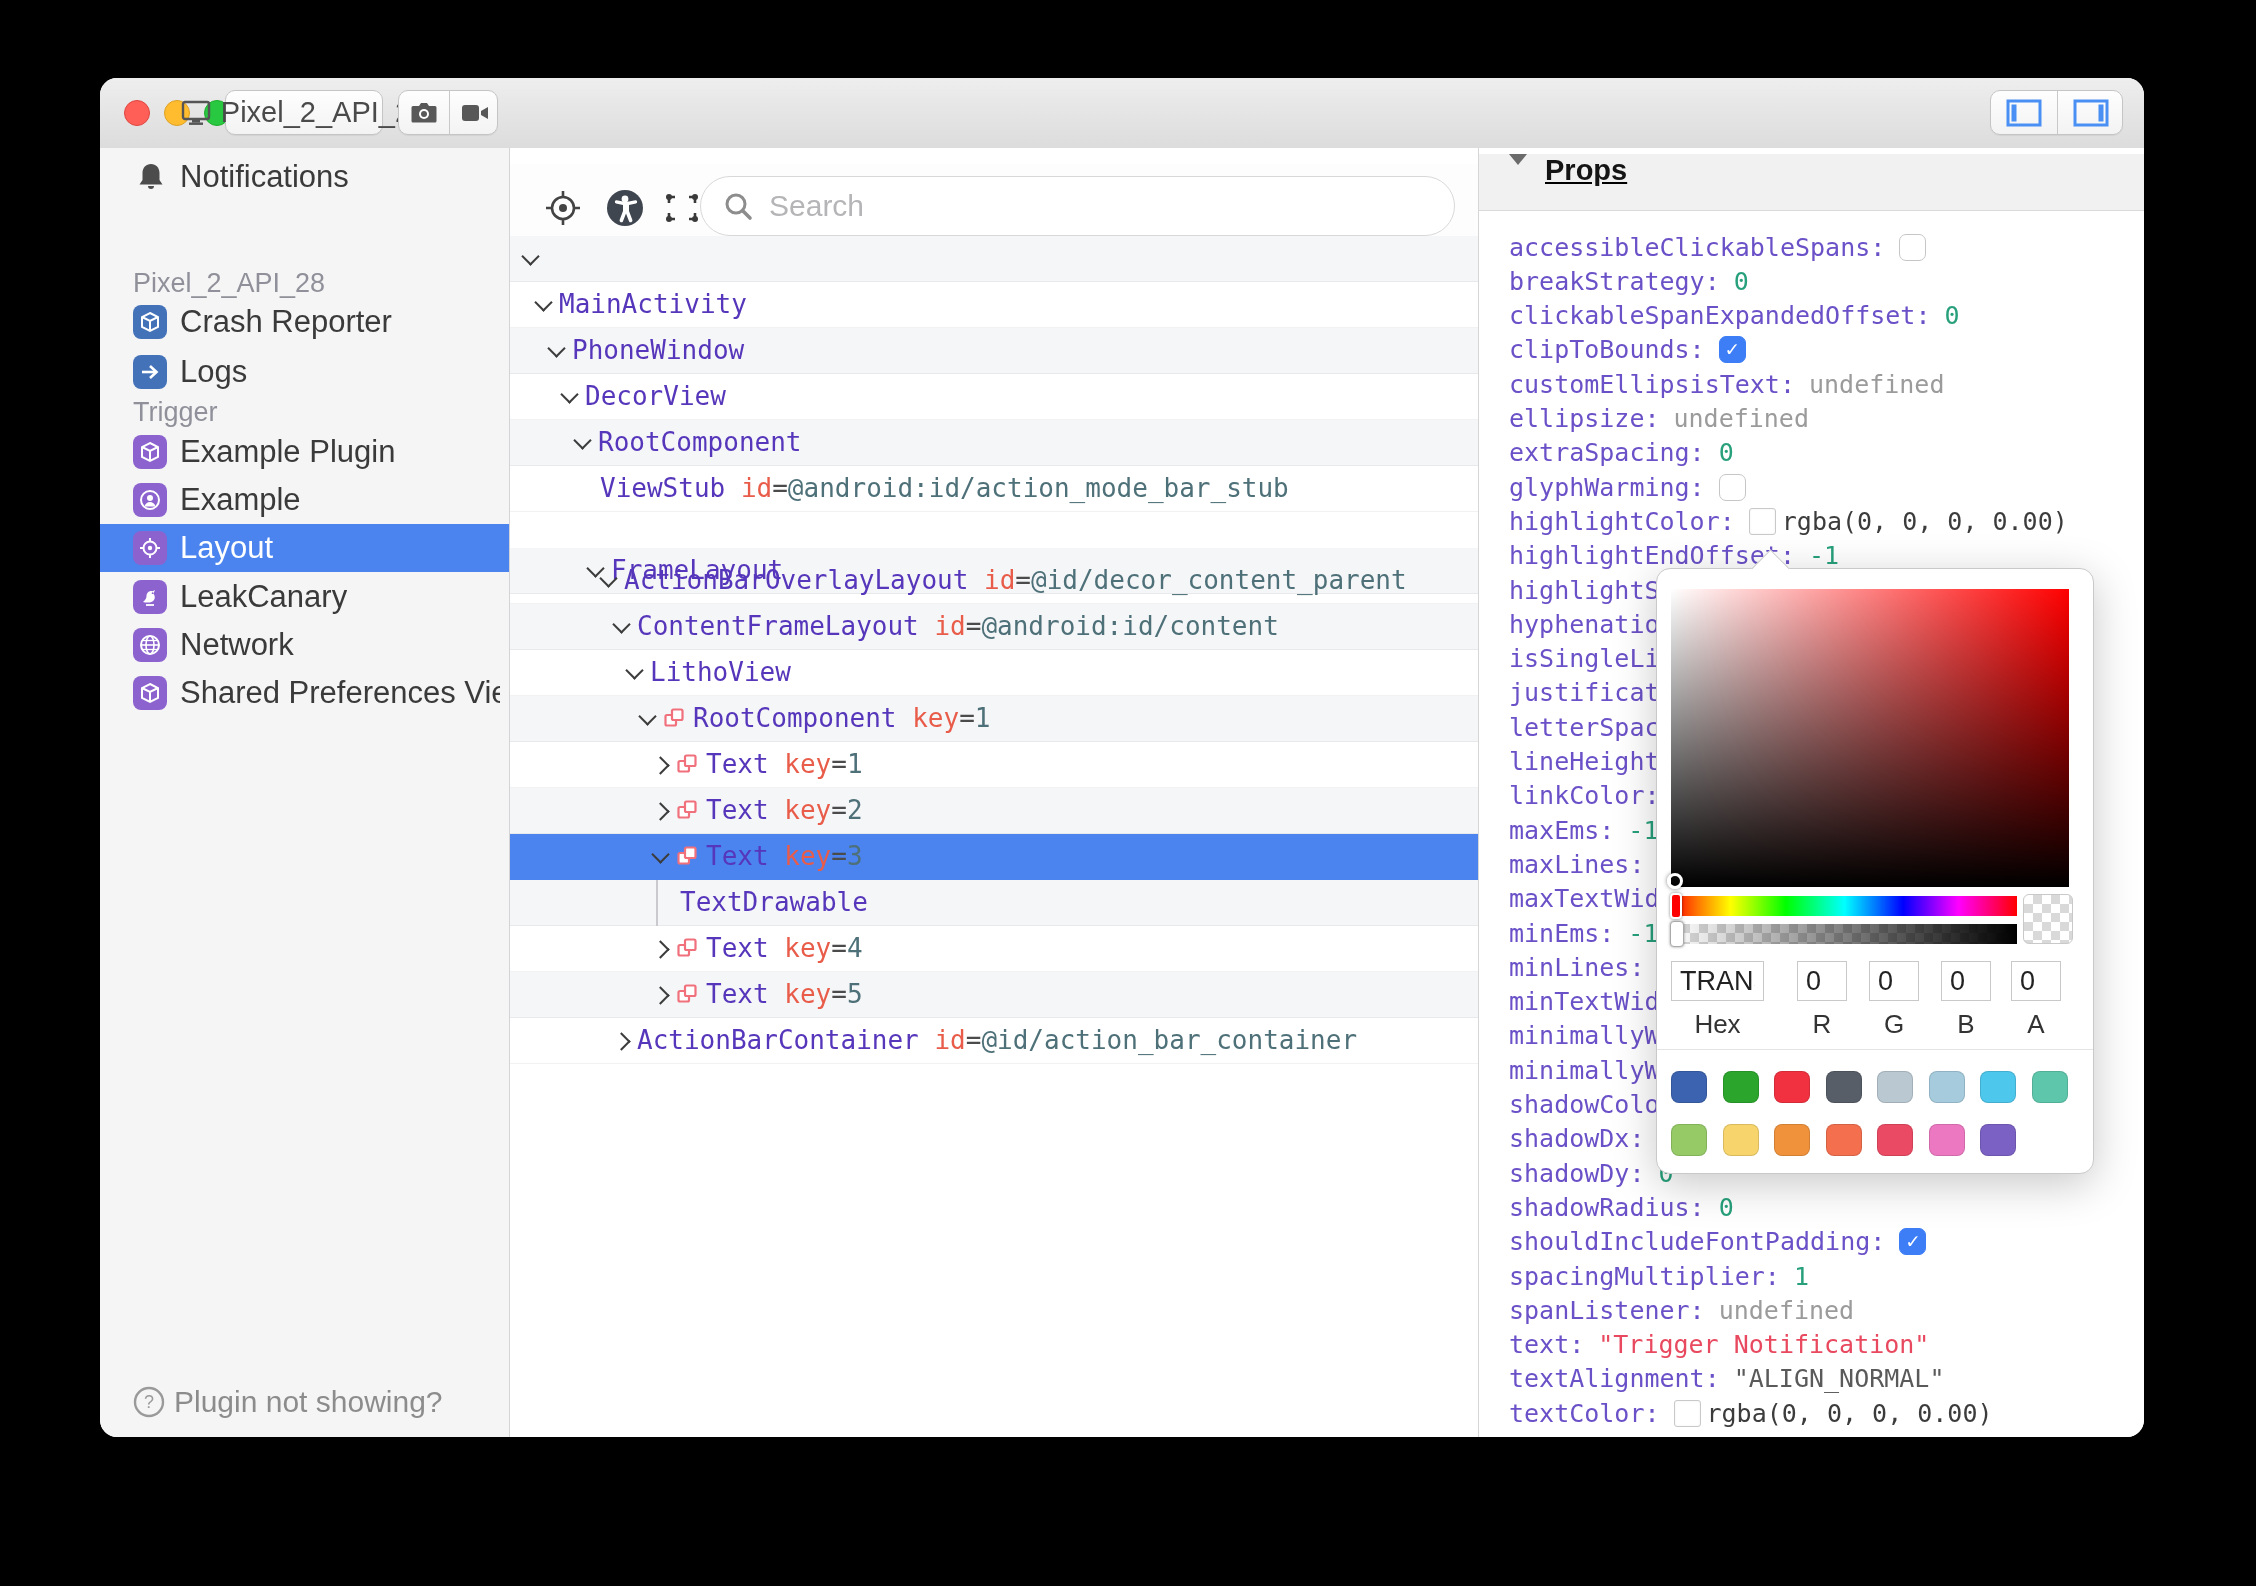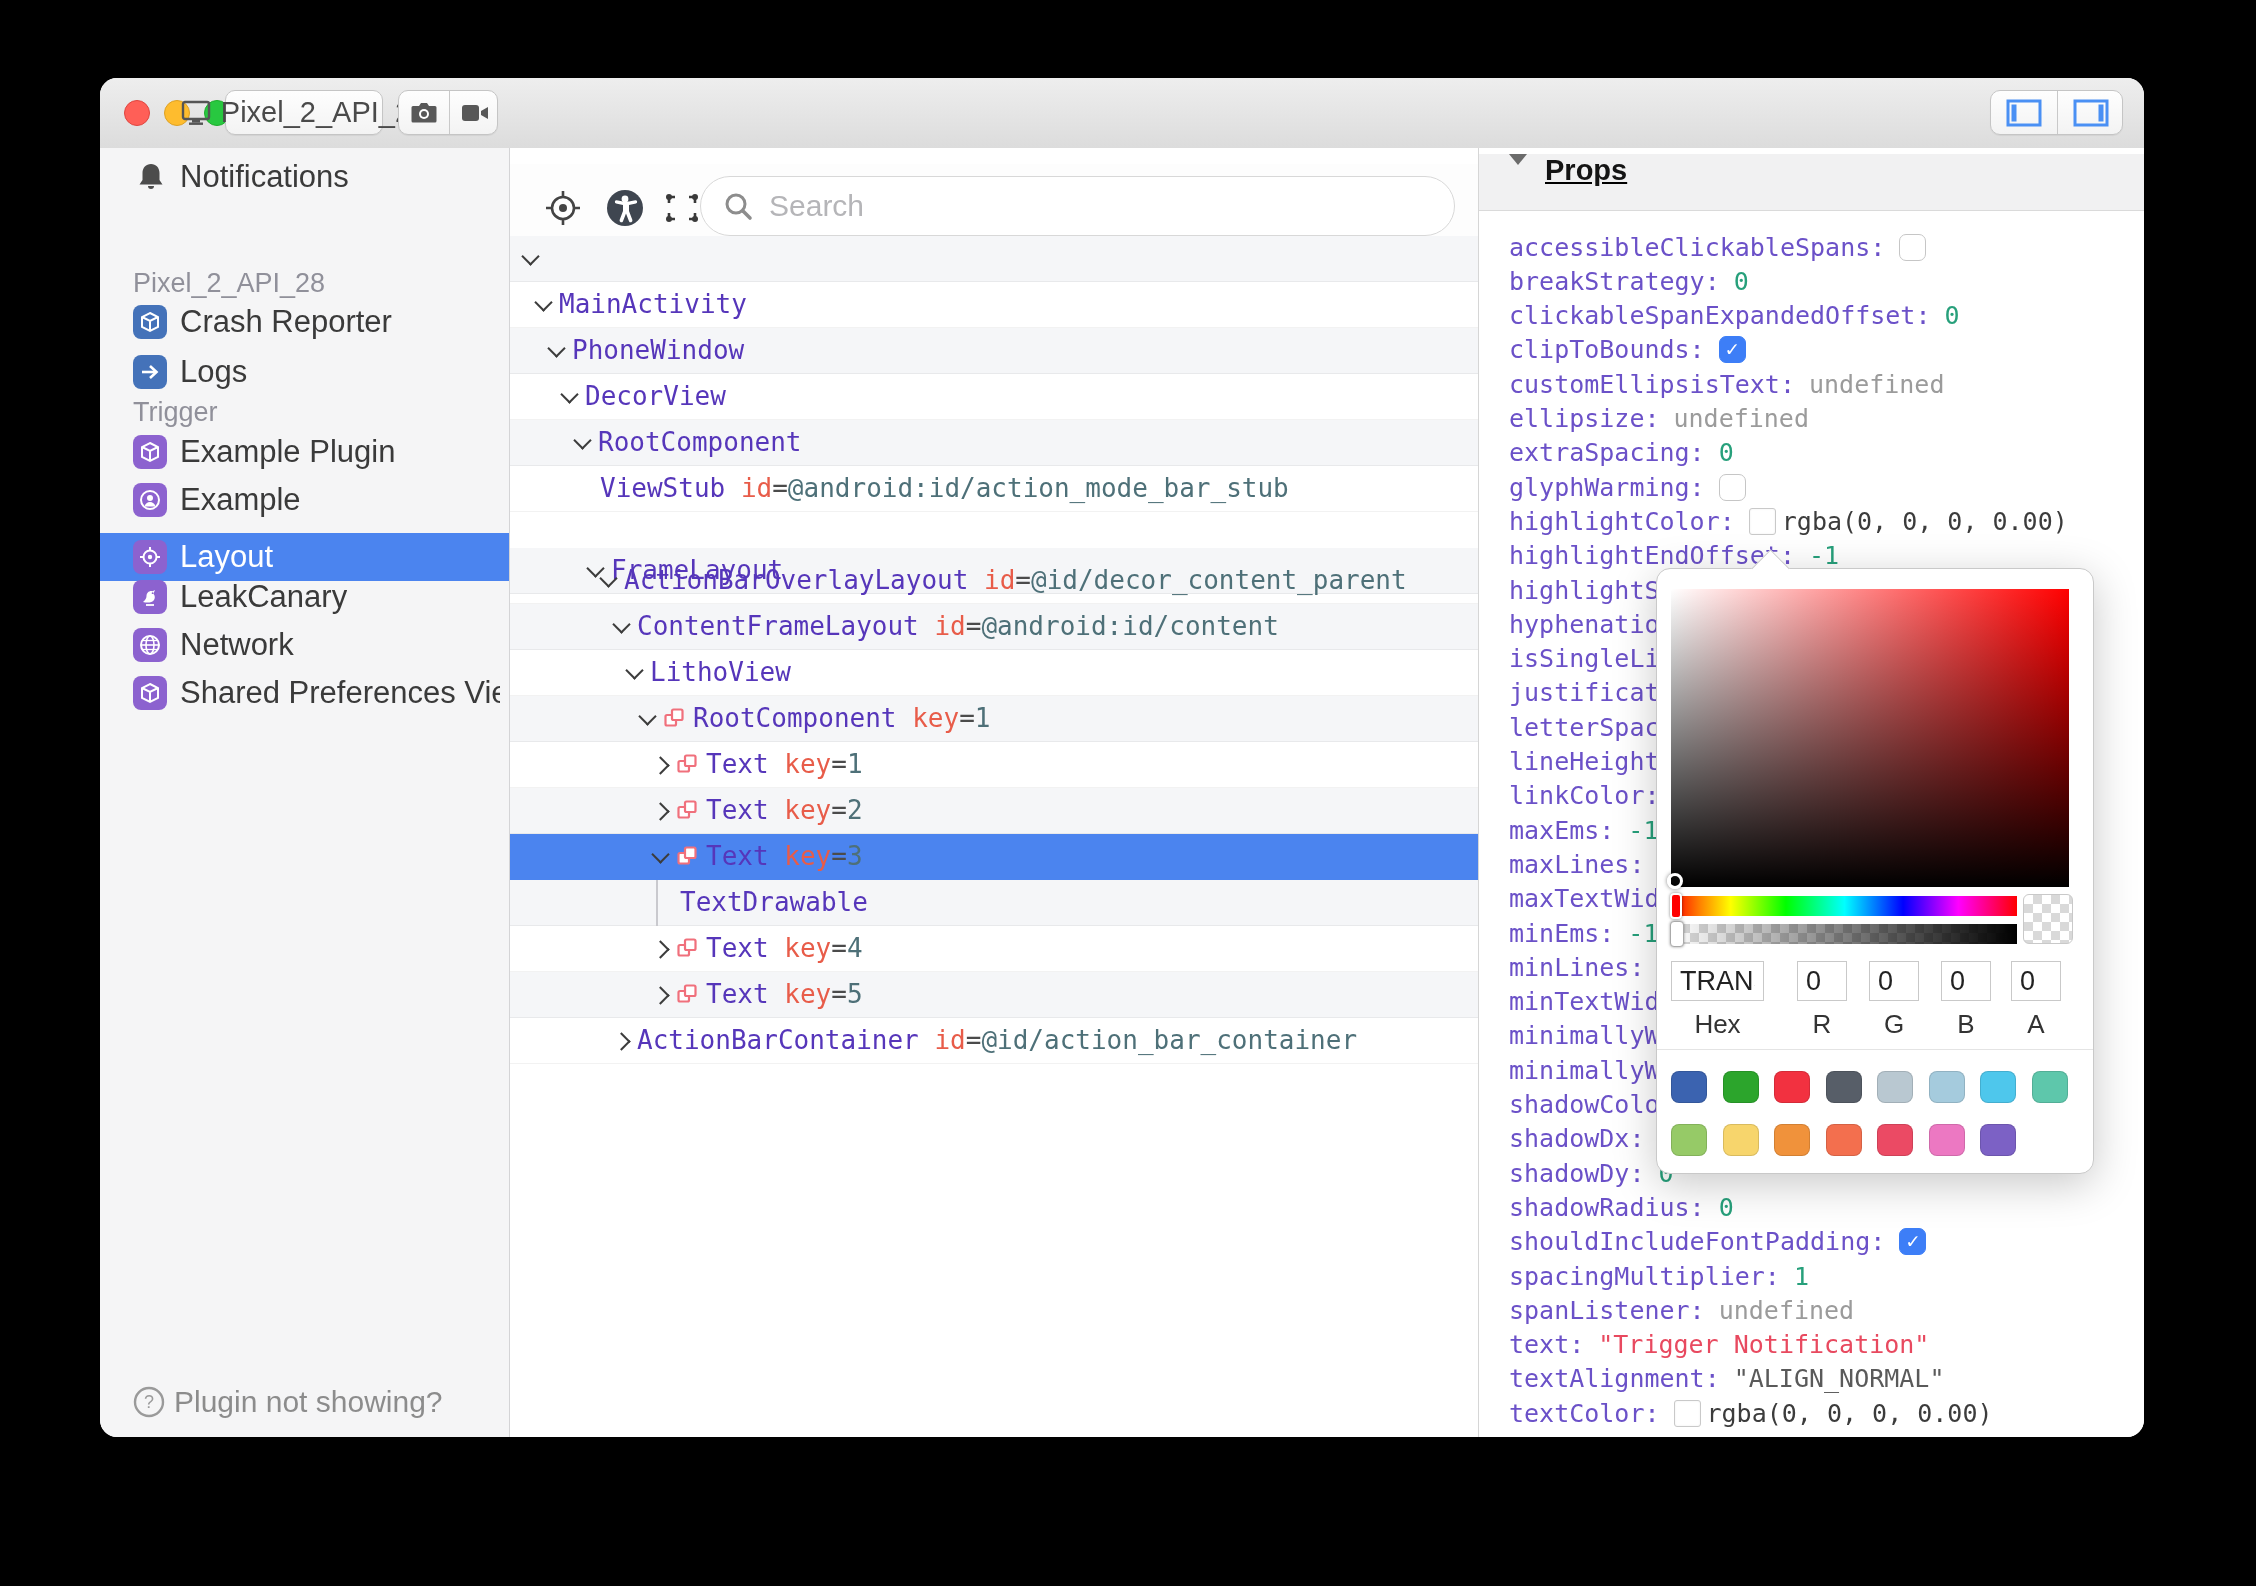--- a/index.html
+++ b/index.html
@@ -215,21 +215,21 @@
         <div class="sb-item" style="top: 328px;">
           <span class="sb-tile" style="background: rgb(140, 98, 207);">
             <svg width="22" height="22" viewBox="0 0 22 22">
               <circle cx="11" cy="11" r="9" fill="none" stroke="#fff" stroke-width="2"></circle>
               <circle cx="11" cy="9" r="3" fill="#fff"></circle>
               <path d="M5.5 17.5c.8-3 2.9-4.5 5.5-4.5s4.7 1.5 5.5 4.5" fill="#fff"></path>
             </svg>
           </span>
           <span class="sb-label">Example</span>
         </div>
-        <div class="sb-item selected" style="top: 385px;">
+        <div class="sb-item selected" style="top: 376px;">
           <span class="sb-tile" style="background: rgb(140, 98, 207);">
             <svg width="22" height="22" viewBox="0 0 22 22">
               <circle cx="11" cy="11" r="6.5" fill="none" stroke="#fff" stroke-width="2"></circle>
               <circle cx="11" cy="11" r="2.2" fill="#fff"></circle>
               <line x1="11" y1="1" x2="11" y2="5" stroke="#fff" stroke-width="2"></line>
               <line x1="11" y1="17" x2="11" y2="21" stroke="#fff" stroke-width="2"></line>
               <line x1="1" y1="11" x2="5" y2="11" stroke="#fff" stroke-width="2"></line>
               <line x1="17" y1="11" x2="21" y2="11" stroke="#fff" stroke-width="2"></line>
             </svg>
           </span>

